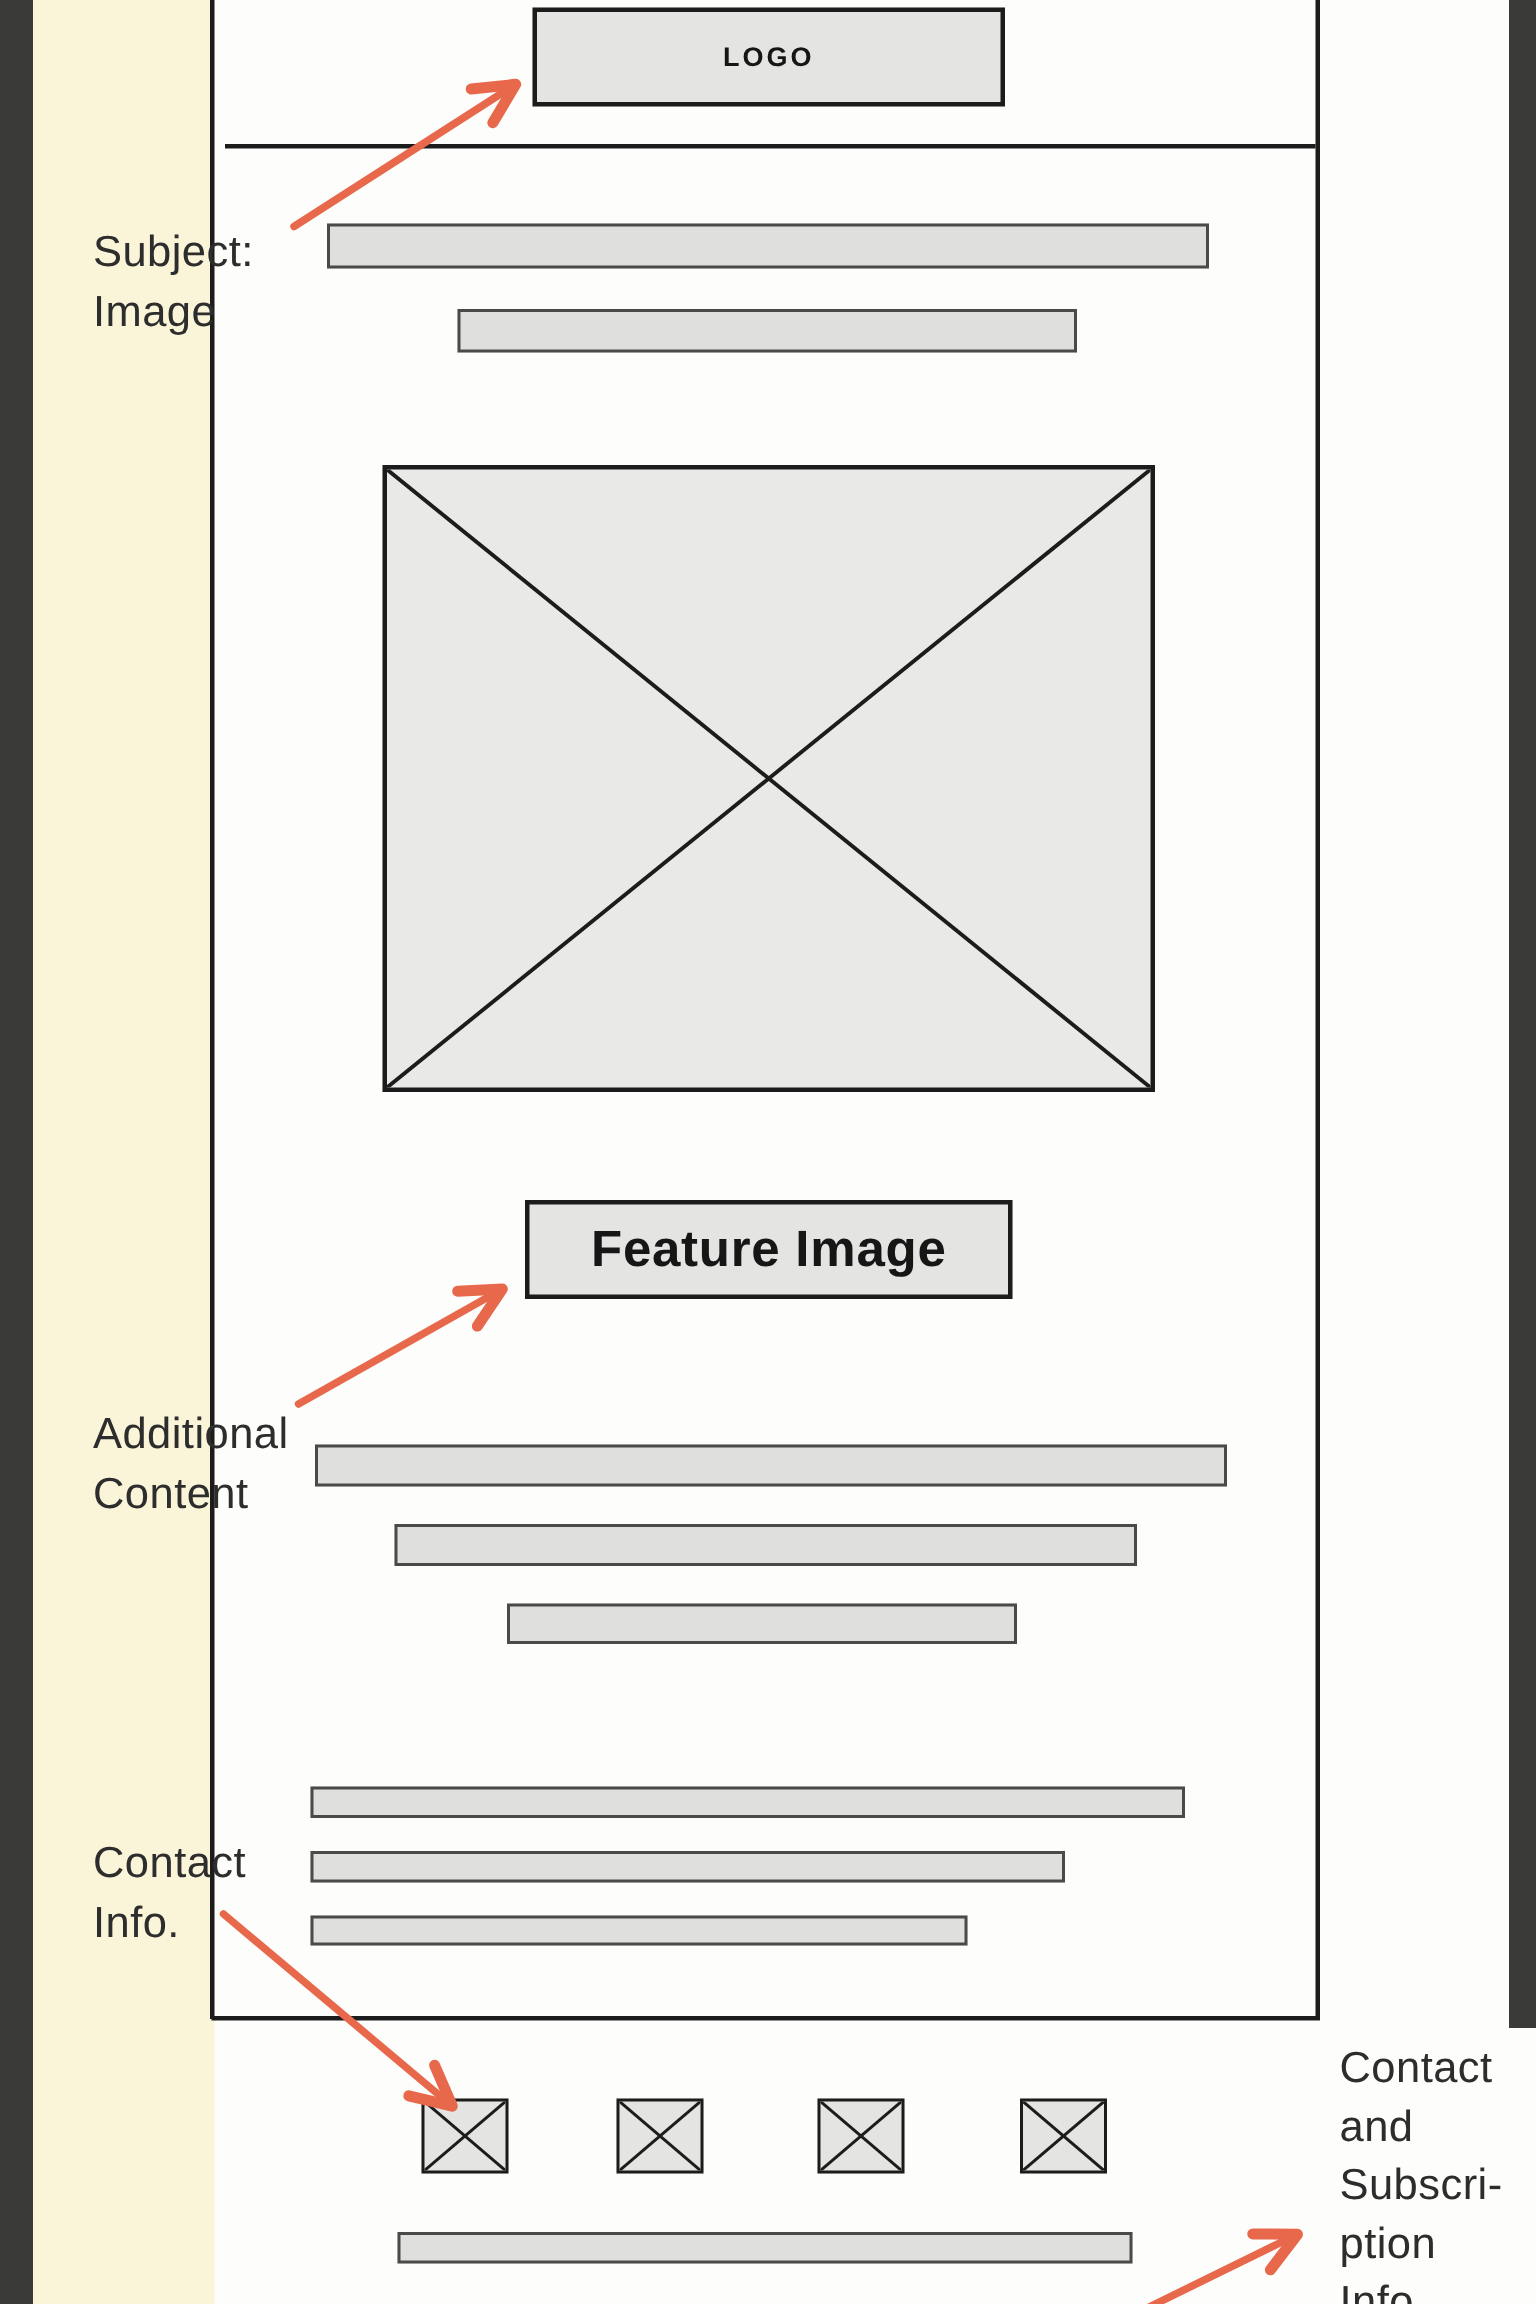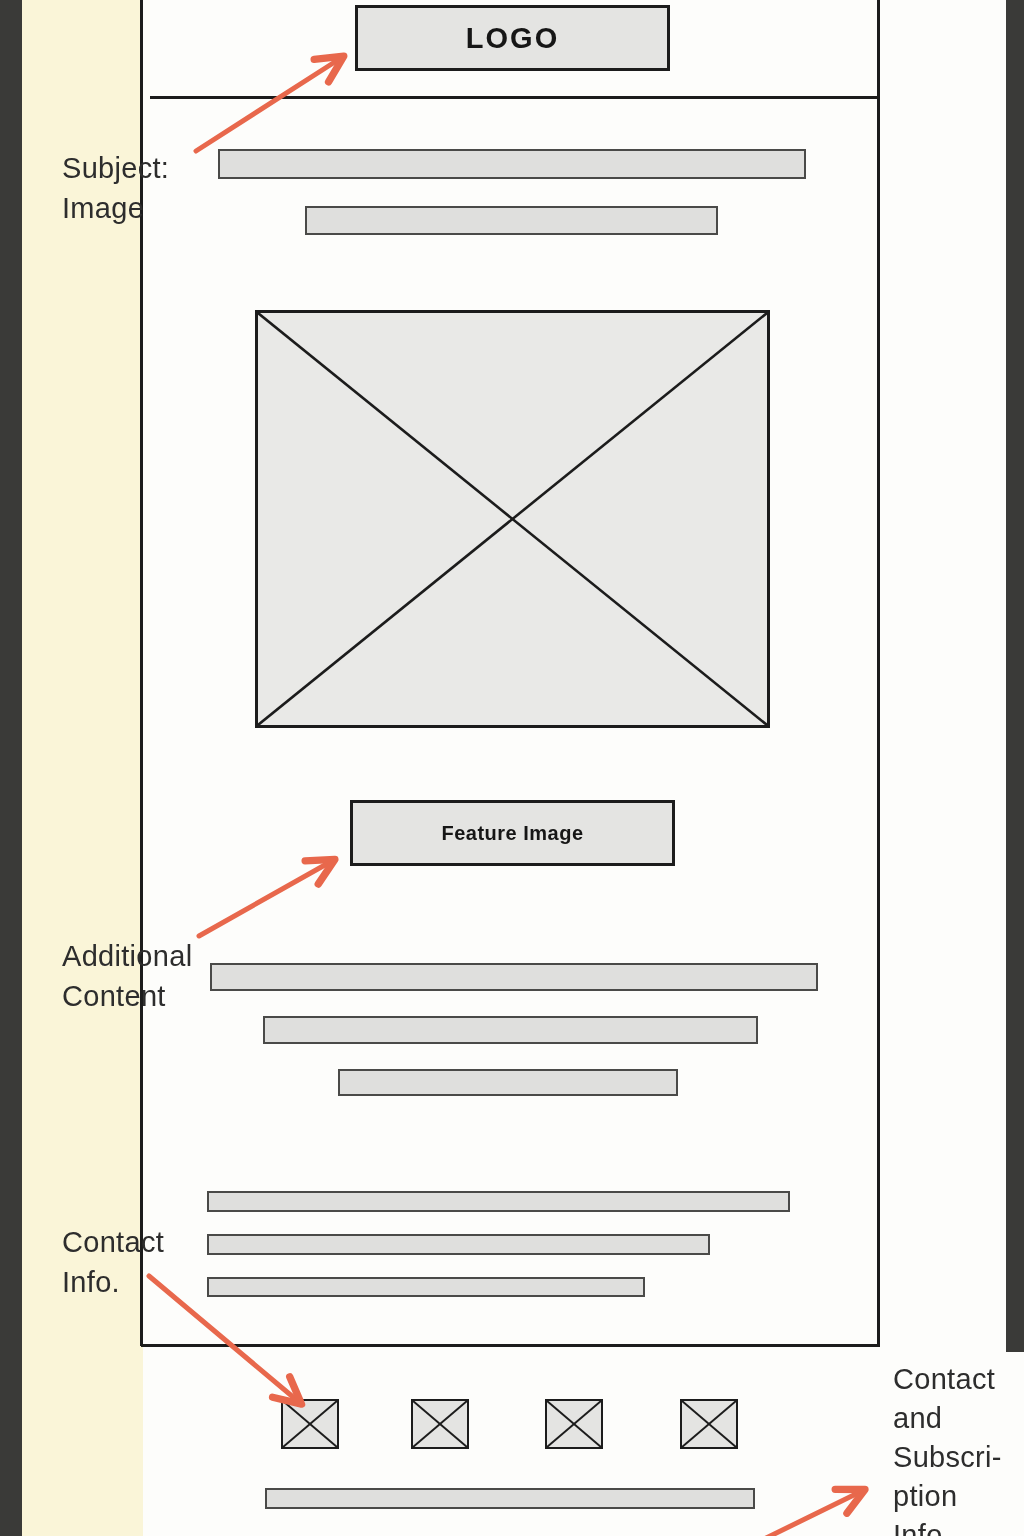--- a/index.html
+++ b/index.html
@@ -24,22 +24,22 @@
   .hline { position:absolute; height:3px; background:#1C1C1C; }
   .hline.header { left:150px; top:96px;  width:727px; }
   .hline.footer { left:141px; top:1344px; width:739px; }
 
   
   .box {
     position:absolute; background:#E4E4E2; border:3px solid #1C1C1C;
     display:flex; align-items:center; justify-content:center;
     font-weight:bold; color:#161616;
   }
-  .box.logo    { left:355px; top:5px;   width:315px; height:66px; font-size:29px; letter-spacing:2px; }
-  .box.feature { left:350px; top:800px; width:325px; height:66px; font-size:20px; letter-spacing:0.5px; }
+  .box.logo    { left:355px; top:5px;   width:315px; height:66px; font-size:18px; letter-spacing:2px; }
+  .box.feature { left:350px; top:800px; width:325px; height:66px; font-size:34px; letter-spacing:0.5px; }
 
   
   .bar { position:absolute; background:#DFDFDD; border:2px solid #4A4A48; }
   .bar-a { left:218px; top:149px;  width:588px; height:30px; }
   .bar-b { left:305px; top:206px;  width:413px; height:29px; }
   .bar-c { left:210px; top:963px;  width:608px; height:28px; }
   .bar-d { left:263px; top:1016px; width:495px; height:28px; }
   .bar-e { left:338px; top:1069px; width:340px; height:27px; }
   .bar-f { left:207px; top:1191px; width:583px; height:21px; }
   .bar-g { left:207px; top:1234px; width:503px; height:21px; }

